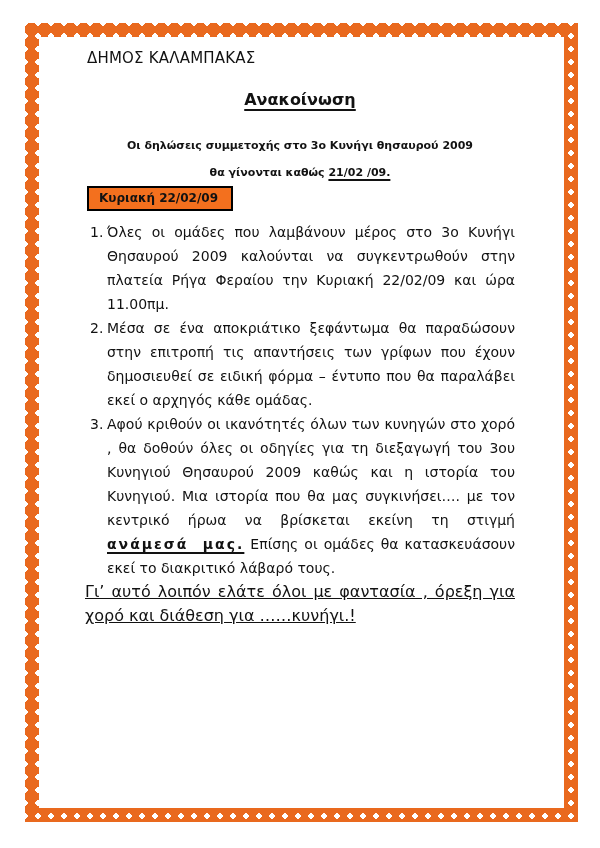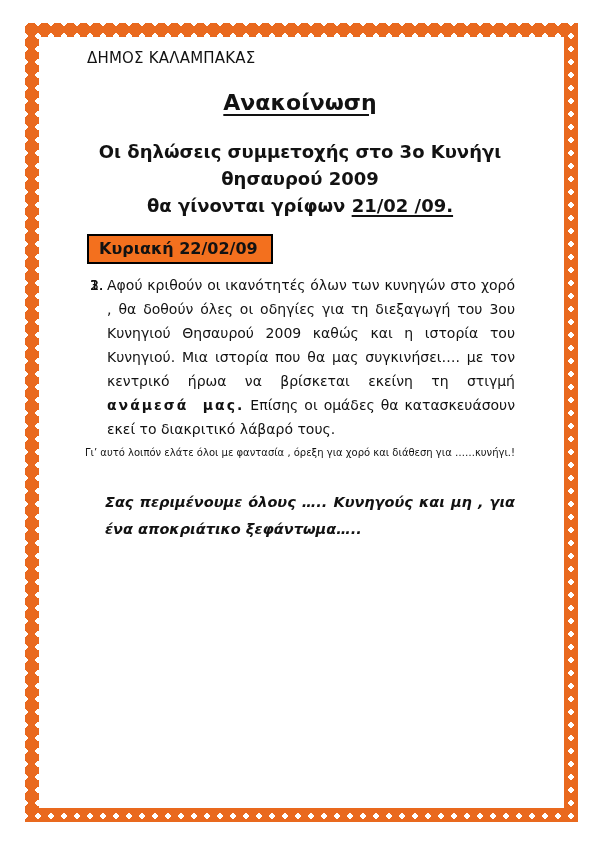--- a/index.html
+++ b/index.html
@@ -42,49 +42,48 @@
   }
   .header {
     font-size: 15px;
     line-height: 22px;
     letter-spacing: 0.2px;
     margin-left: 2px;
   }
   .title-wrap {
     text-align: center;
     margin-top: 21px;
-    font-size: 22px;
+    font-size: 16px;
     font-weight: bold;
   }
   .title-wrap .underlined {
     text-decoration: underline;
     text-decoration-thickness: 2px;
     text-underline-offset: 4px;
   }
   .intro {
     text-align: center;
     margin-top: 23px;
     font-weight: bold;
-    font-size: 18px;
+    font-size: 11px;
     line-height: 27px;
   }
   .intro .date {
     text-decoration: underline;
     text-decoration-thickness: 2px;
     text-underline-offset: 3px;
     text-align: center;
   }
   .badge {
     display: inline-block;
-    margin-top: 15px;
     margin-left: 2px;
     background: #f3701e;
     border: 2px solid #000000;
     font-weight: bold;
-    font-size: 16px;
+    font-size: 12px;
     padding: 3px 13px 4px 10px;
   }
   .list {
     margin-top: 9px;
     margin-left: 5px;
     font-size: 14px;
     line-height: 24px;
     text-align: justify;
   }
   .li {
@@ -93,27 +92,29 @@
   }
   .li .num {
     position: absolute;
     left: 0;
     top: 0;
   }
   .emph {
     font-weight: bold;
     letter-spacing: 2px;
     word-spacing: 6px;
+    text-decoration: underline;
     text-decoration-thickness: 2px;
     text-underline-offset: 3px;
   }
   .closing {
-    font-size: 10px;
+    font-size: 16px;
     line-height: 24px;
     text-align: justify;
+    text-decoration: underline;
   }
   .footer {
     margin-top: 24px;
     margin-left: 20px;
     font-size: 14.5px;
     line-height: 27px;
     font-weight: bold;
     font-style: italic;
     text-align: justify;
   }
@@ -127,37 +128,36 @@
     <div class="header">
       <div>ΔΗΜΟΣ ΚΑΛΑΜΠΑΚΑΣ</div>
     </div>
 
     <div class="title-wrap">
       <span class="underlined">Ανακοίνωση</span>
     </div>
 
     <div class="intro">
       <span>Οι δηλώσεις συμμετοχής στο 3ο Κυνήγι θησαυρού 2009</span><br>
-      <span>θα γίνονται γρίφων </span><span class="date">21/02 /09.</span>
+      <span>θα γίνονται καθώς </span><span class="date">21/02 /09.</span>
     </div>
 
     <div>
       <span class="badge">Κυριακή 22/02/09</span>
     </div>
 
     <div class="list">
       <div class="li">
-        <span class="num">1.</span><span class="emph"></span><span></span>
+        <span class="num">1.</span><span>Όλες οι ομάδες που λαμβάνουν μέρος στο 3ο Κυνήγι Θησαυρού 2009 καλούνται να συγκεντρωθούν στην πλατεία Ρήγα Φεραίου την Κυριακή 22/02/09 και ώρα 11.00πμ.</span><span class="emph"></span><span></span>
       </div>
       <div class="li">
-        <span class="num">2.</span><span class="emph"></span><span></span>
+        <span class="num">2.</span><span>Μέσα σε ένα αποκριάτικο ξεφάντωμα θα παραδώσουν στην επιτροπή τις απαντήσεις των γρίφων που έχουν δημοσιευθεί σε ειδική φόρμα – έντυπο που θα παραλάβει εκεί ο αρχηγός κάθε ομάδας.</span><span class="emph"></span><span></span>
       </div>
       <div class="li">
         <span class="num">3.</span><span>Αφού κριθούν οι ικανότητές όλων των κυνηγών στο χορό , θα δοθούν όλες οι οδηγίες για τη διεξαγωγή του 3ου Κυνηγιού Θησαυρού 2009 καθώς και η ιστορία του Κυνηγιού. Μια ιστορία που θα μας συγκινήσει…. με τον κεντρικό ήρωα να βρίσκεται εκείνη τη στιγμή </span><span class="emph">ανάμεσά μας.</span><span> Επίσης οι ομάδες θα κατασκευάσουν εκεί το διακριτικό λάβαρό τους.</span>
       </div>
     </div>
 
     <div class="closing">Γι’ αυτό λοιπόν ελάτε όλοι  με φαντασία , όρεξη  για χορό και διάθεση για ……κυνήγι.!</div>
 
-    <div class="footer">Σας περιμένουμε όλους ….. Κυνηγούς και μη , για ένα αποκριάτικο ξεφάντωμα…..</div>
 
   </div>
 </div>
 
 </body></html>

